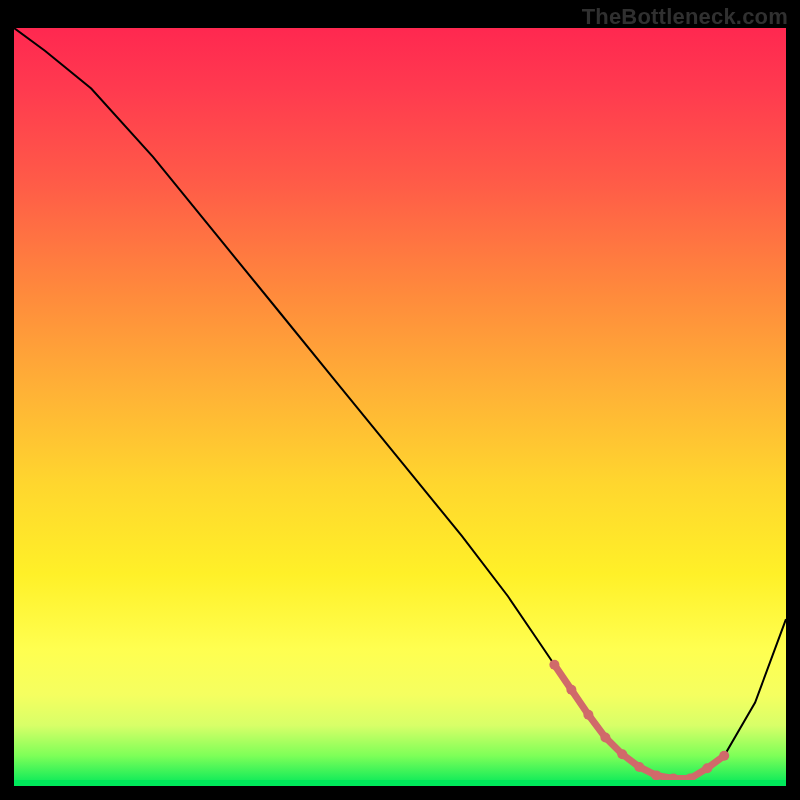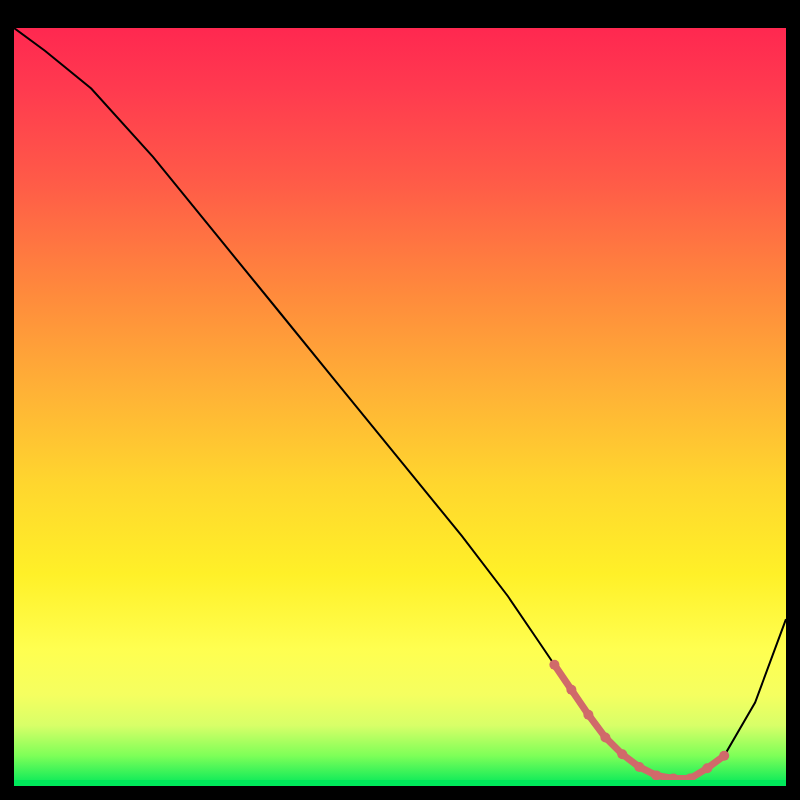--- a/index.html
+++ b/index.html
@@ -93,20 +93,21 @@
     width: 100%;
     height: 6px;
     background: #00e85a;
   }
 </style>
 </head>
 <body>
 
 <div class="stage">
 
+  <div class="watermark">TheBottleneck.com</div>
 
   <div class="plot-outer">
     <div class="plot-inner">
       <div class="gradient"></div>
 
       <svg class="curve" viewBox="0 0 772 758" preserveAspectRatio="none">
         <path class="main" d="M0.0 0.0 L30.9 22.7 L77.2 60.6 L139.0 128.9 L200.7 204.7 L262.5 280.5 L324.2 356.3 L386.0 432.1 L447.8 507.9 L494.1 568.5 L525.0 614.0 L555.8 659.5 L586.7 704.9 L617.6 735.3 L648.5 750.4 L679.4 750.4 L710.2 727.7 L741.1 674.6 L772.0 591.2 "></path>
         <path class="highlight" d="M540.4 636.7 L557.4 661.7 L574.4 686.7 L591.4 709.5 L608.3 726.2 L625.3 739.0 L642.3 747.4 L659.3 750.4 L676.3 750.4 L693.3 740.2 L710.2 727.7 "></path>
         <g>
             <circle cx="540.4" cy="636.7" r="5" class="dot"></circle>

